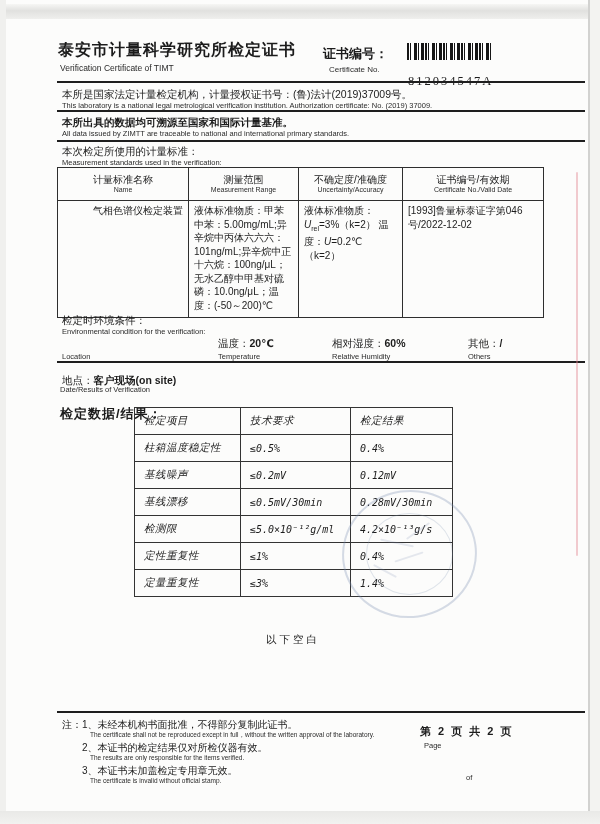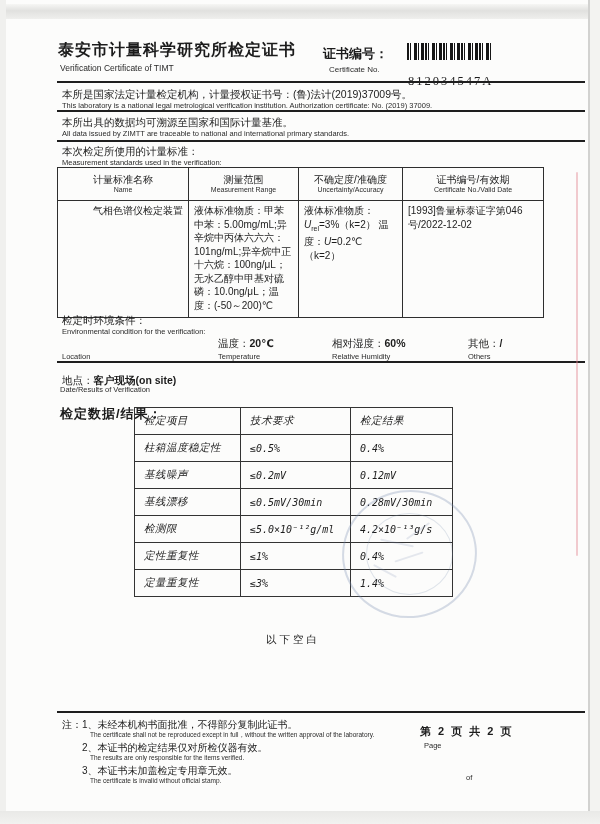--- a/index.html
+++ b/index.html
@@ -75,21 +75,21 @@
   <div class="abs t-certlabel" style="left:323px;top:45px;">证书编号：</div>
   <div class="abs t-certlabel-en" style="left:329px;top:65px;">Certificate No.</div>
   <div class="abs barcode" style="left:407px;top:43px;"></div>
   <div class="abs t-certno" style="left:408px;top:74px;">812034547A</div>
   <div class="abs rule" style="top:81px;"></div>
 
   <div class="abs t-cn" style="left:62px;top:88px;">本所是国家法定计量检定机构，计量授权证书号：(鲁)法计(2019)37009号。</div>
   <div class="abs t-en" style="left:62px;top:101px;">This laboratory is a national legal metrological verification institution. Authorization certificate: No. (2019) 37009.</div>
   <div class="abs rule" style="top:110px;"></div>
 
-  <div class="abs t-cn" style="left:62px;top:116px;">本所出具的数据均可溯源至国家和国际计量基准。</div>
+  <div class="abs t-cn" style="left:62px;top:116px;font-weight:bold;">本所出具的数据均可溯源至国家和国际计量基准。</div>
   <div class="abs t-en" style="left:62px;top:129px;">All data issued by ZIMTT are traceable to national and international primary standards.</div>
   <div class="abs rule" style="top:140px;"></div>
 
   <div class="abs t-cn" style="left:62px;top:145px;">本次检定所使用的计量标准：</div>
   <div class="abs t-en" style="left:62px;top:158px;">Measurement standards used in the verification:</div>
 
   <table class="std">
     <colgroup>
         <col style="width:131px">
         <col style="width:110px">

